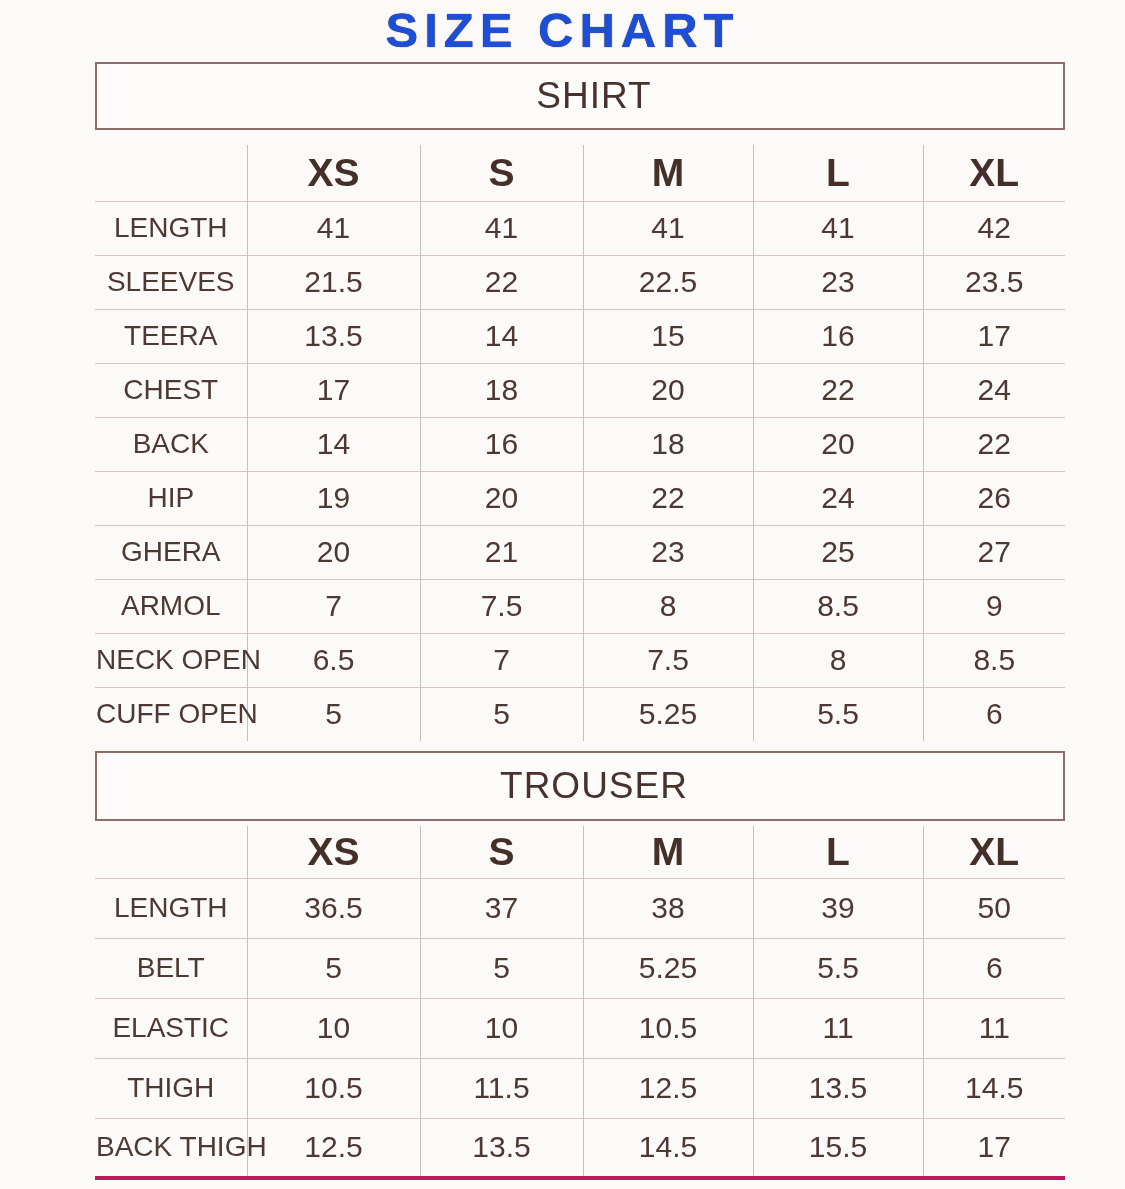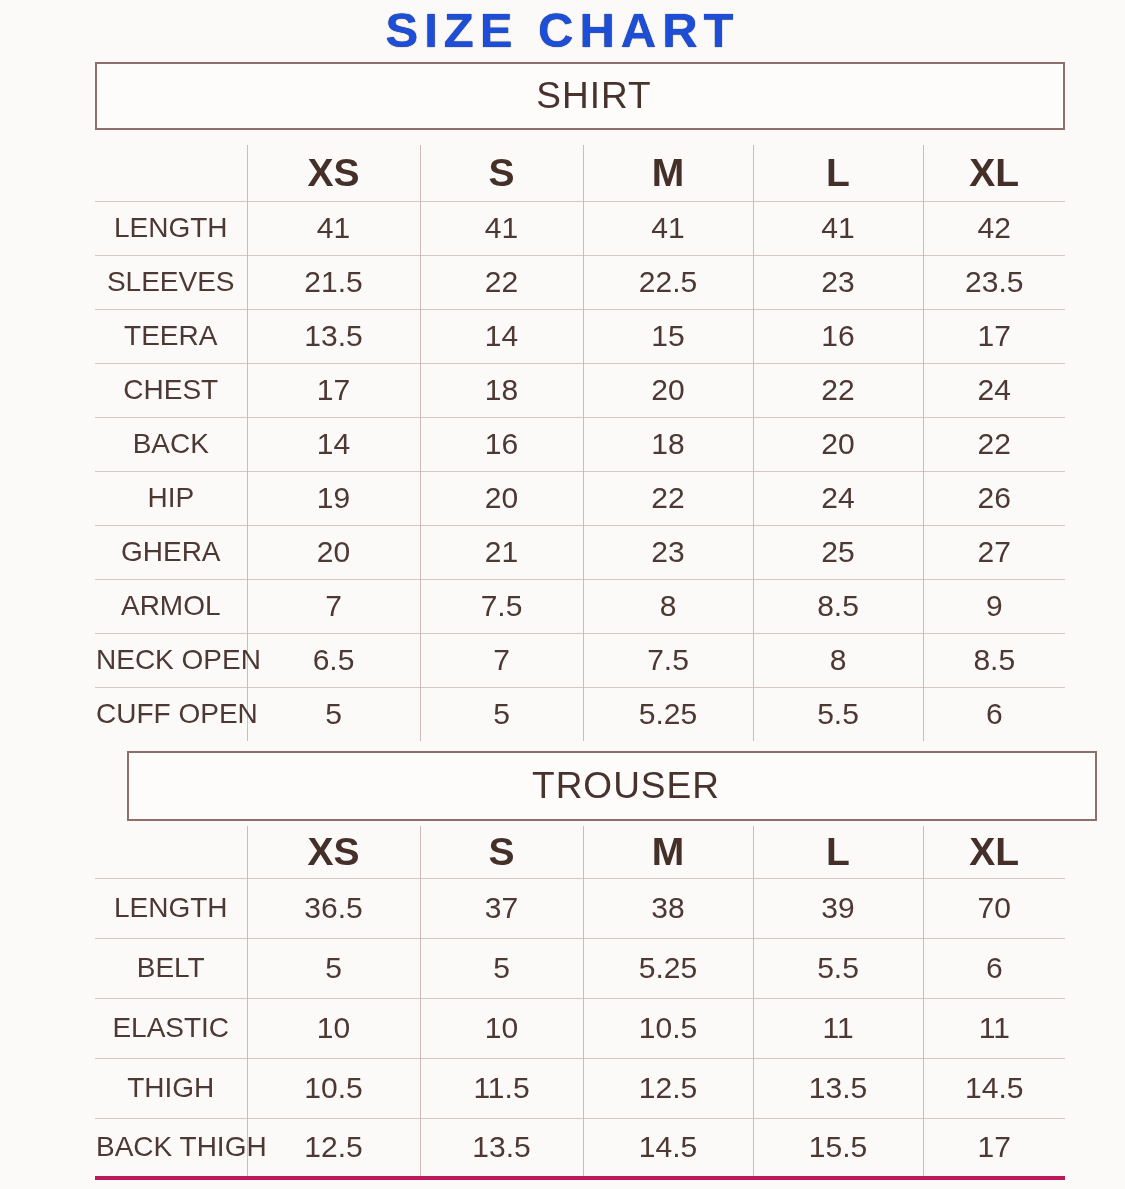--- a/index.html
+++ b/index.html
@@ -17,21 +17,21 @@
     color:#1d4ed8;
     text-shadow:0 0 1px #1e1519;
   }
   .section-box{
     position:absolute;left:95px;width:970px;box-sizing:border-box;
     border:2px solid #8d6e69;background:#fdfcfb;
     display:flex;align-items:center;justify-content:center;
     font-size:37px;color:#48322d;letter-spacing:1px;padding-left:28px;
   }
   #shirt-box{top:62px;height:68px;}
-  #trouser-box{top:751px;height:70px;margin-left:32px;}
+  #trouser-box{top:751px;height:70px;}
   table{
     position:absolute;left:95px;width:970px;
     border-collapse:collapse;table-layout:fixed;
   }
   #shirt-table{top:145px;}
   #trouser-table{top:826px;}
   col.c-label{width:152px;}
   col.c-xs{width:173px;}
   col.c-s{width:163px;}
   col.c-m{width:170px;}
@@ -192,21 +192,21 @@
       <th>XL</th>
     </tr>
   </thead>
   <tbody>
     <tr>
       <td>LENGTH</td>
       <td>36.5</td>
       <td>37</td>
       <td>38</td>
       <td>39</td>
-      <td>70</td>
+      <td>50</td>
     </tr>
     <tr>
       <td>BELT</td>
       <td>5</td>
       <td>5</td>
       <td>5.25</td>
       <td>5.5</td>
       <td>6</td>
     </tr>
     <tr>

